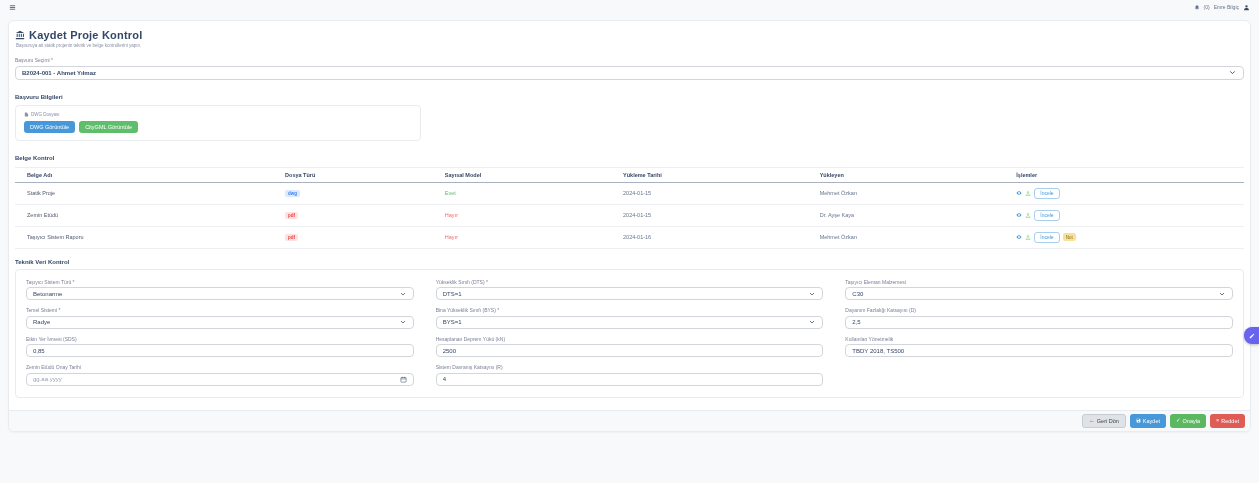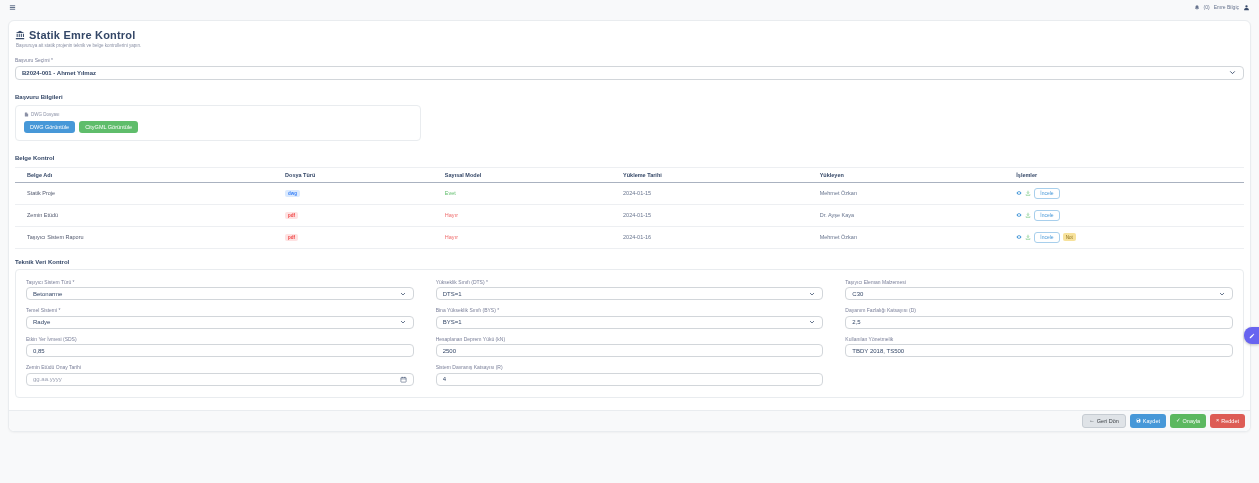--- a/index.html
+++ b/index.html
@@ -114,21 +114,21 @@
 
 <div class="card">
   <div class="card-body">
 
     <div class="title-row">
       <span class="icon">
         <svg width="10" height="10" viewBox="0 0 24 24" fill="#344767">
             <path d="M12 2 2 7h20L12 2zM4 9v8h2.4V9H4zm5 0v8h2.4V9H9zm5 0v8h2.4V9H14zm5 0v8h2.4V9H19zM2 19h20v3H2z"></path>
           </svg>
       </span>
-      <span class="page-title">Statik Emre Kontrol</span>
+      <span class="page-title">Kaydet Proje Kontrol</span>
     </div>
     <div class="subtitle">Başvuruya ait statik projenin teknik ve belge kontrollerini yapın.</div>
 
     <div class="group">
       <label class="fld">Başvuru Seçimi *</label>
       <div class="select">
         <span class="val">B2024-001 - Ahmet Yılmaz</span>
         <svg class="chev" width="9" height="9" viewBox="0 0 24 24" fill="none" stroke="#344767" stroke-width="2.4">
             <polyline points="6 9 12 15 18 9"></polyline>
           </svg>

